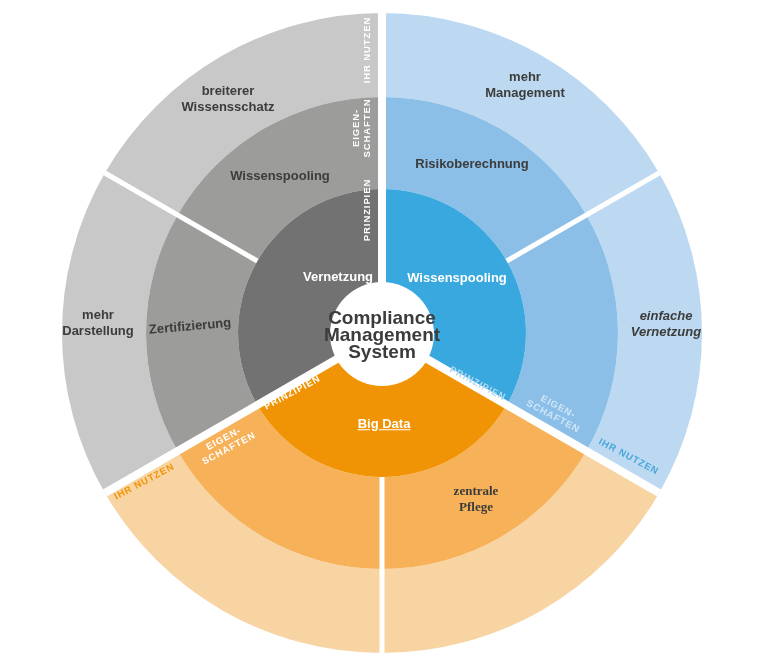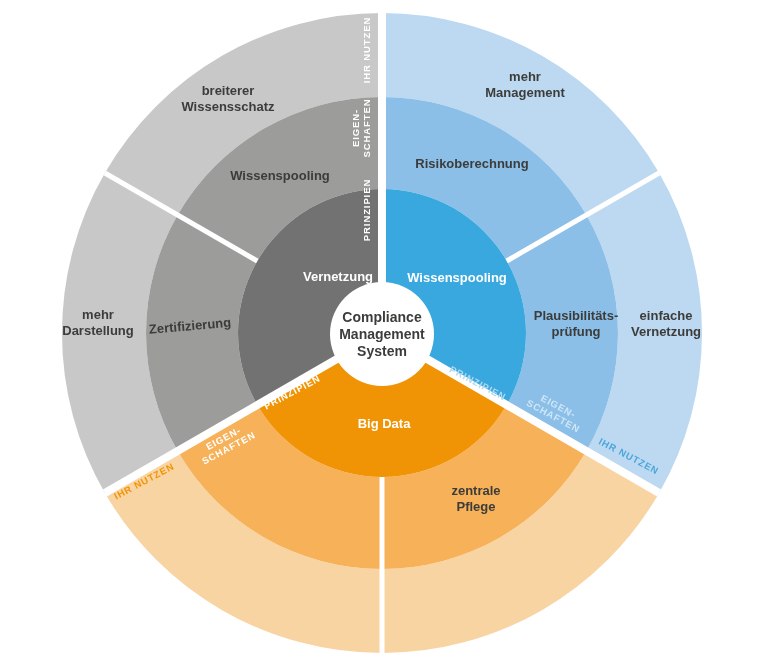--- a/index.html
+++ b/index.html
@@ -37,21 +37,21 @@
   .ring-lbl.white{color:#ffffff;}
   .ring-lbl.blue-pale{color:#b0d9f3;}
   .ring-lbl.blue-paler{color:#cfe6f7;}
   .ring-lbl.blue-strong{color:#4aa7db;}
   .ring-lbl.orange-strong{color:#f09405;}
   .center-lbl{
     position:absolute;
     left:382px;top:334px;
     transform:translate(-50%,-50%);
     font-weight:bold;
-    font-size:14px;
+    font-size:19px;
     line-height:17px;
     color:#3c3c3b;
     text-align:center;
     white-space:nowrap;
   }
 </style>
 </head>
 <body>
 
 <div id="stage">
@@ -105,38 +105,34 @@
     <div>SCHAFTEN</div>
   </div>
   <div class="ring-lbl white" style="left:366px;top:210px;transform:translate(-50%,-50%) rotate(-90deg);">PRINZIPIEN</div>
 
   <div class="lbl" style="left:525px;top:84px;">
     <div>mehr</div>
     <div>Management</div>
   </div>
   <div class="lbl" style="left:472px;top:164px;">Risikoberechnung</div>
   <div class="lbl white" style="left:457px;top:278px;">Wissenspooling</div>
-  <div class="lbl" style="left:576px;top:323px;">
-    <div>Plausibilitäts-</div>
-    <div>prüfung</div>
-  </div>
-  <div class="lbl" style="left:666px;top:323px;">
+  <div class="lbl" style="left:666px;top:323px;font-style:italic;">
     <div>einfache</div>
     <div>Vernetzung</div>
   </div>
 
   <div class="ring-lbl blue-pale" style="left:478px;top:383px;transform:translate(-50%,-50%) rotate(28deg);">PRINZIPIEN</div>
   <div class="ring-lbl blue-paler" style="left:556px;top:411px;transform:translate(-50%,-50%) rotate(28deg);">
     <div>EIGEN-</div>
     <div>SCHAFTEN</div>
   </div>
   <div class="ring-lbl blue-strong" style="left:629px;top:456px;transform:translate(-50%,-50%) rotate(28deg);">IHR NUTZEN</div>
 
-  <div class="lbl white" style="left:384px;top:424px;">Big Data</div>
-  <div class="lbl" style="left:476px;top:498px;">
+  <div class="lbl white" style="left:384px;top:424px;text-decoration:underline;">Big Data</div>
+  <div class="lbl" style="left:476px;top:498px;font-family:Liberation Serif, serif;">
     <div>zentrale</div>
     <div>Pflege</div>
   </div>
 
   <div class="ring-lbl white" style="left:292px;top:392px;transform:translate(-50%,-50%) rotate(-28deg);">PRINZIPIEN</div>
   <div class="ring-lbl white" style="left:226px;top:443px;transform:translate(-50%,-50%) rotate(-28deg);">
     <div>EIGEN-</div>
     <div>SCHAFTEN</div>
   </div>
   <div class="ring-lbl orange-strong" style="left:144px;top:481px;transform:translate(-50%,-50%) rotate(-28deg);">IHR NUTZEN</div>

